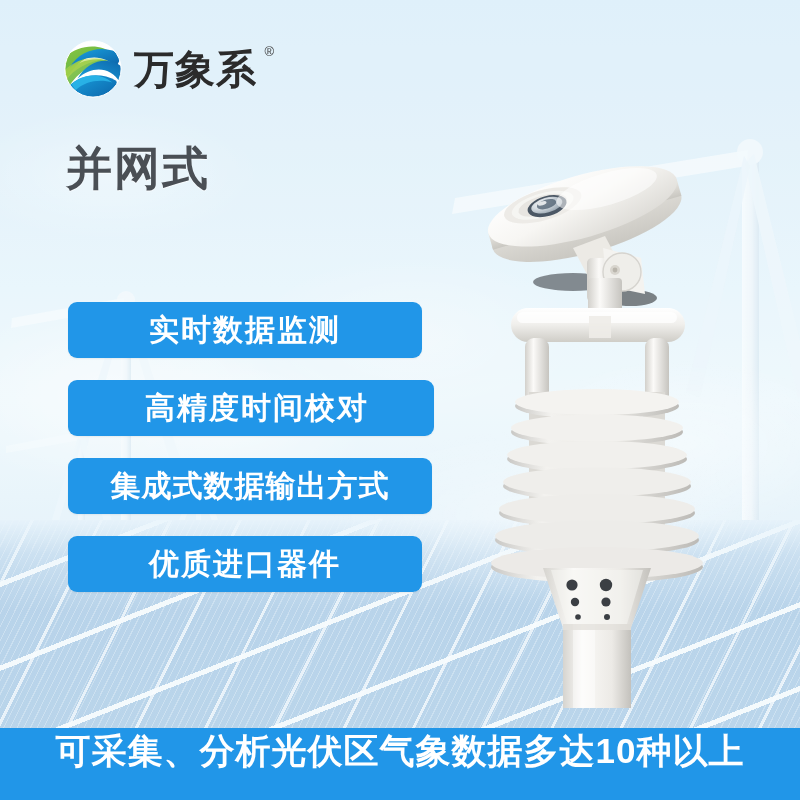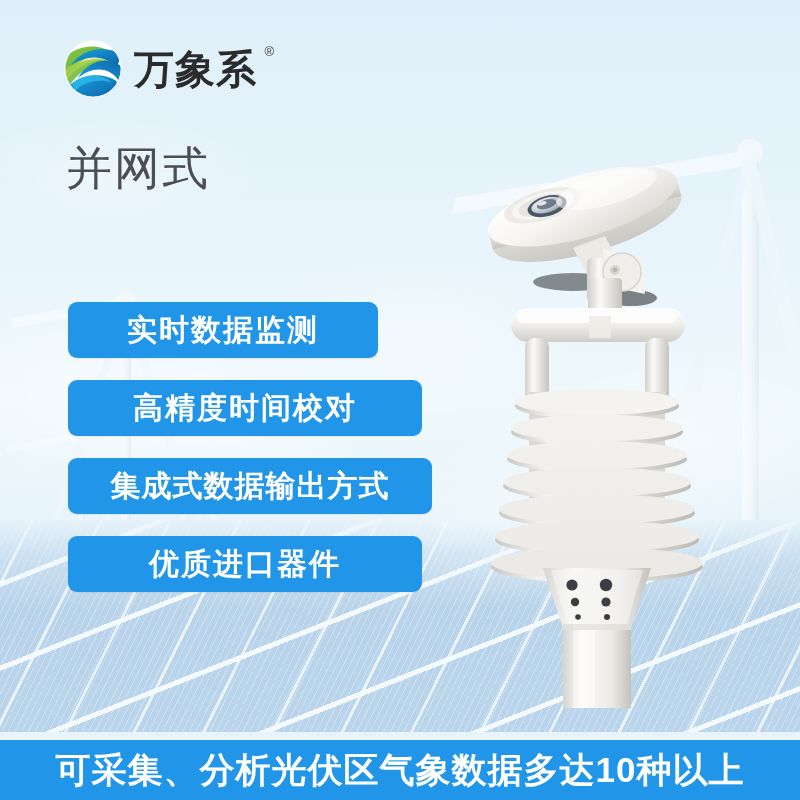--- a/index.html
+++ b/index.html
@@ -136,21 +136,21 @@
     font-size: 13px;
     font-weight: 400;
     color: #3a3a3a;
   }
 
   
   .headline {
     position: absolute;
     left: 66px; top: 142px;
     color: #4a4f55;
-    font-weight: 400;
+    font-weight: 700;
     line-height: 1.14;
     letter-spacing: 2px;
     text-shadow: 0 1px 0 rgba(255,255,255,.6);
   }
   .headline .l1 { font-size: 46px; display: block; }
   .headline .l2 { font-size: 46px; display: block; margin-top: 6px; }
 
   
   .badges {
     position: absolute;
@@ -163,33 +163,32 @@
     color: #ffffff;
     font-size: 30px;
     font-weight: 700;
     letter-spacing: 2px;
     display: flex;
     align-items: center;
     justify-content: center;
     margin-bottom: 22px;
     box-shadow: 0 1px 2px rgba(0,0,0,.06);
   }
-  .badge.w1 { width: 310px; }
-  .badge.w2 { width: 354px; }
+  .badge.w1 { width: 354px; }
+  .badge.w2 { width: 354px; padding-left: 12px; }
   .badge.w3 { width: 354px; }
   .badge.w4 { width: 364px; letter-spacing: 1px; }
 
   
   .banner {
     position: absolute;
     left: 0; right: 0; bottom: 0;
-    height: 60px;
+    height: 72px;
     background: #2196e8;
     display: flex;
-    align-items: center;
     justify-content: center;
   }
   .banner-text {
     color: #ffffff;
     font-size: 35px;
     font-weight: 700;
     letter-spacing: 1px;
     white-space: nowrap;
   }
 

